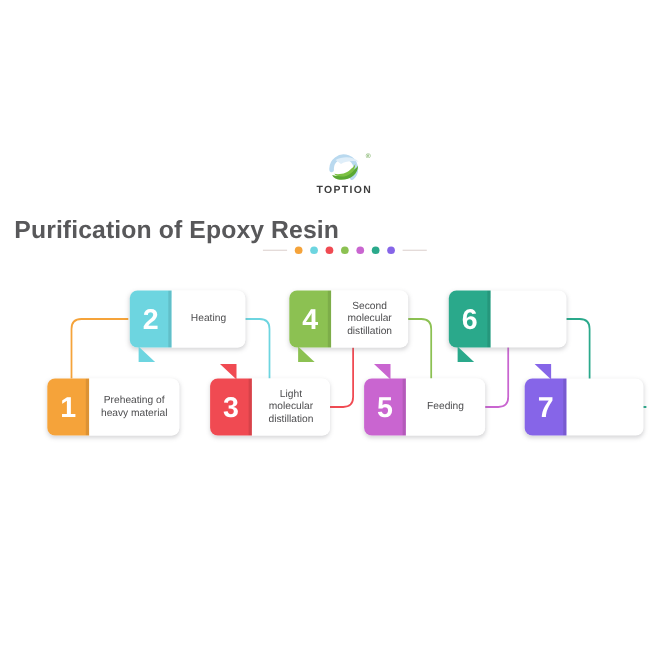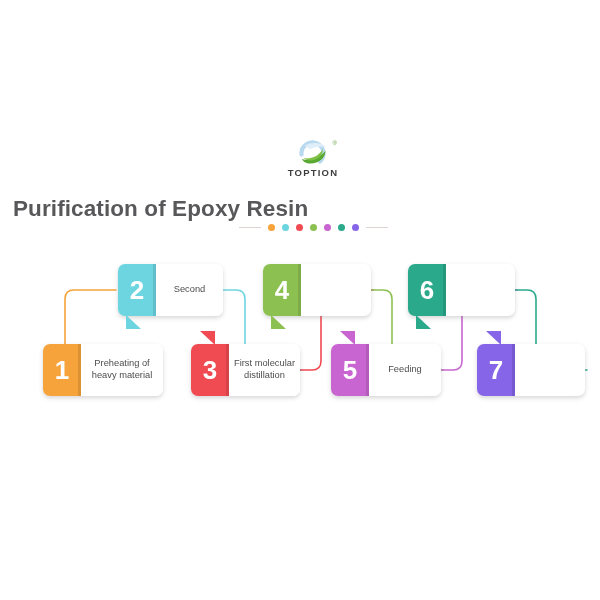--- a/index.html
+++ b/index.html
@@ -220,40 +220,41 @@
         <div class="label">Preheating of heavy material</div>
       </div>
     </div>
 
     <div class="step row-top" id="step-2" style="left:105px; width:105px;">
       <div class="card" style="width:105px;">
         <div class="num" style="background: rgb(109, 213, 224); color: rgb(255, 255, 255);">
           <span>2</span>
           <i class="tail tail-down" style="color: rgb(109, 213, 224);"></i>
         </div>
-        <div class="label">Second</div>
+        <div class="label">Heating</div>
       </div>
     </div>
 
     <div class="step row-bot" id="step-3" style="left:178px; width:109px;">
       <div class="card" style="width:109px;">
         <div class="num" style="background: rgb(240, 74, 82); color: rgb(255, 255, 255);">
           <span>3</span>
           <i class="tail tail-up" style="color: rgb(240, 74, 82);"></i>
         </div>
-        <div class="label">First molecular distillation</div>
+        <div class="label">Light molecular distillation</div>
       </div>
     </div>
 
     <div class="step row-top" id="step-4" style="left:250px; width:108px;">
       <div class="card" style="width:108px;">
         <div class="num" style="background: rgb(140, 193, 82); color: rgb(255, 255, 255);">
           <span>4</span>
           <i class="tail tail-down" style="color: rgb(140, 193, 82);"></i>
         </div>
+        <div class="label">Second molecular distillation</div>
       </div>
     </div>
 
     <div class="step row-bot" id="step-5" style="left:318px; width:110px;">
       <div class="card" style="width:110px;">
         <div class="num" style="background: rgb(201, 101, 208); color: rgb(255, 255, 255);">
           <span>5</span>
           <i class="tail tail-up" style="color: rgb(201, 101, 208);"></i>
         </div>
         <div class="label">Feeding</div>

